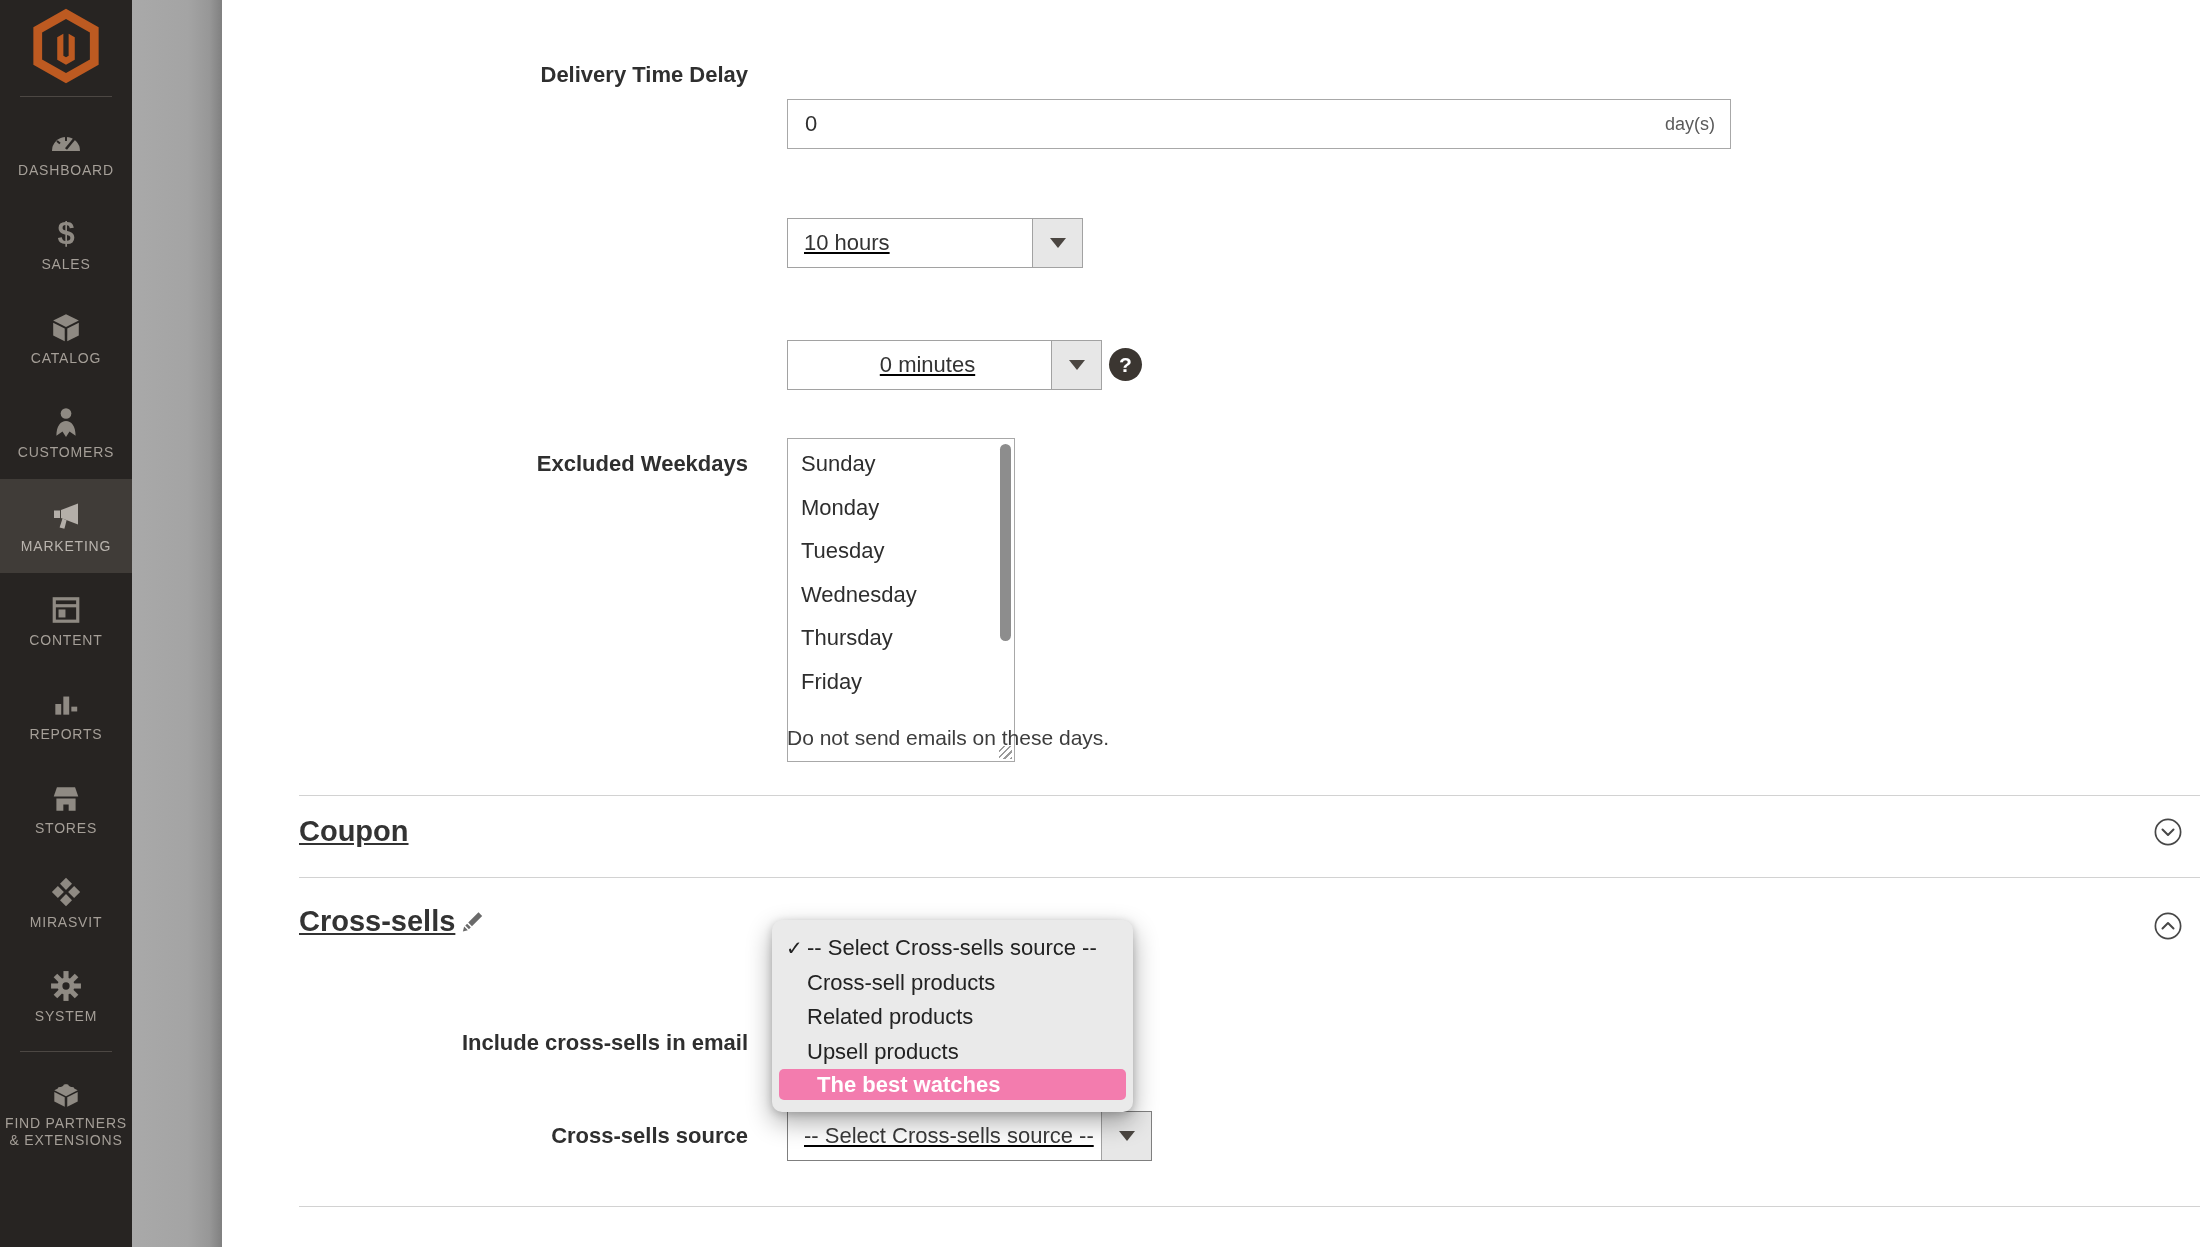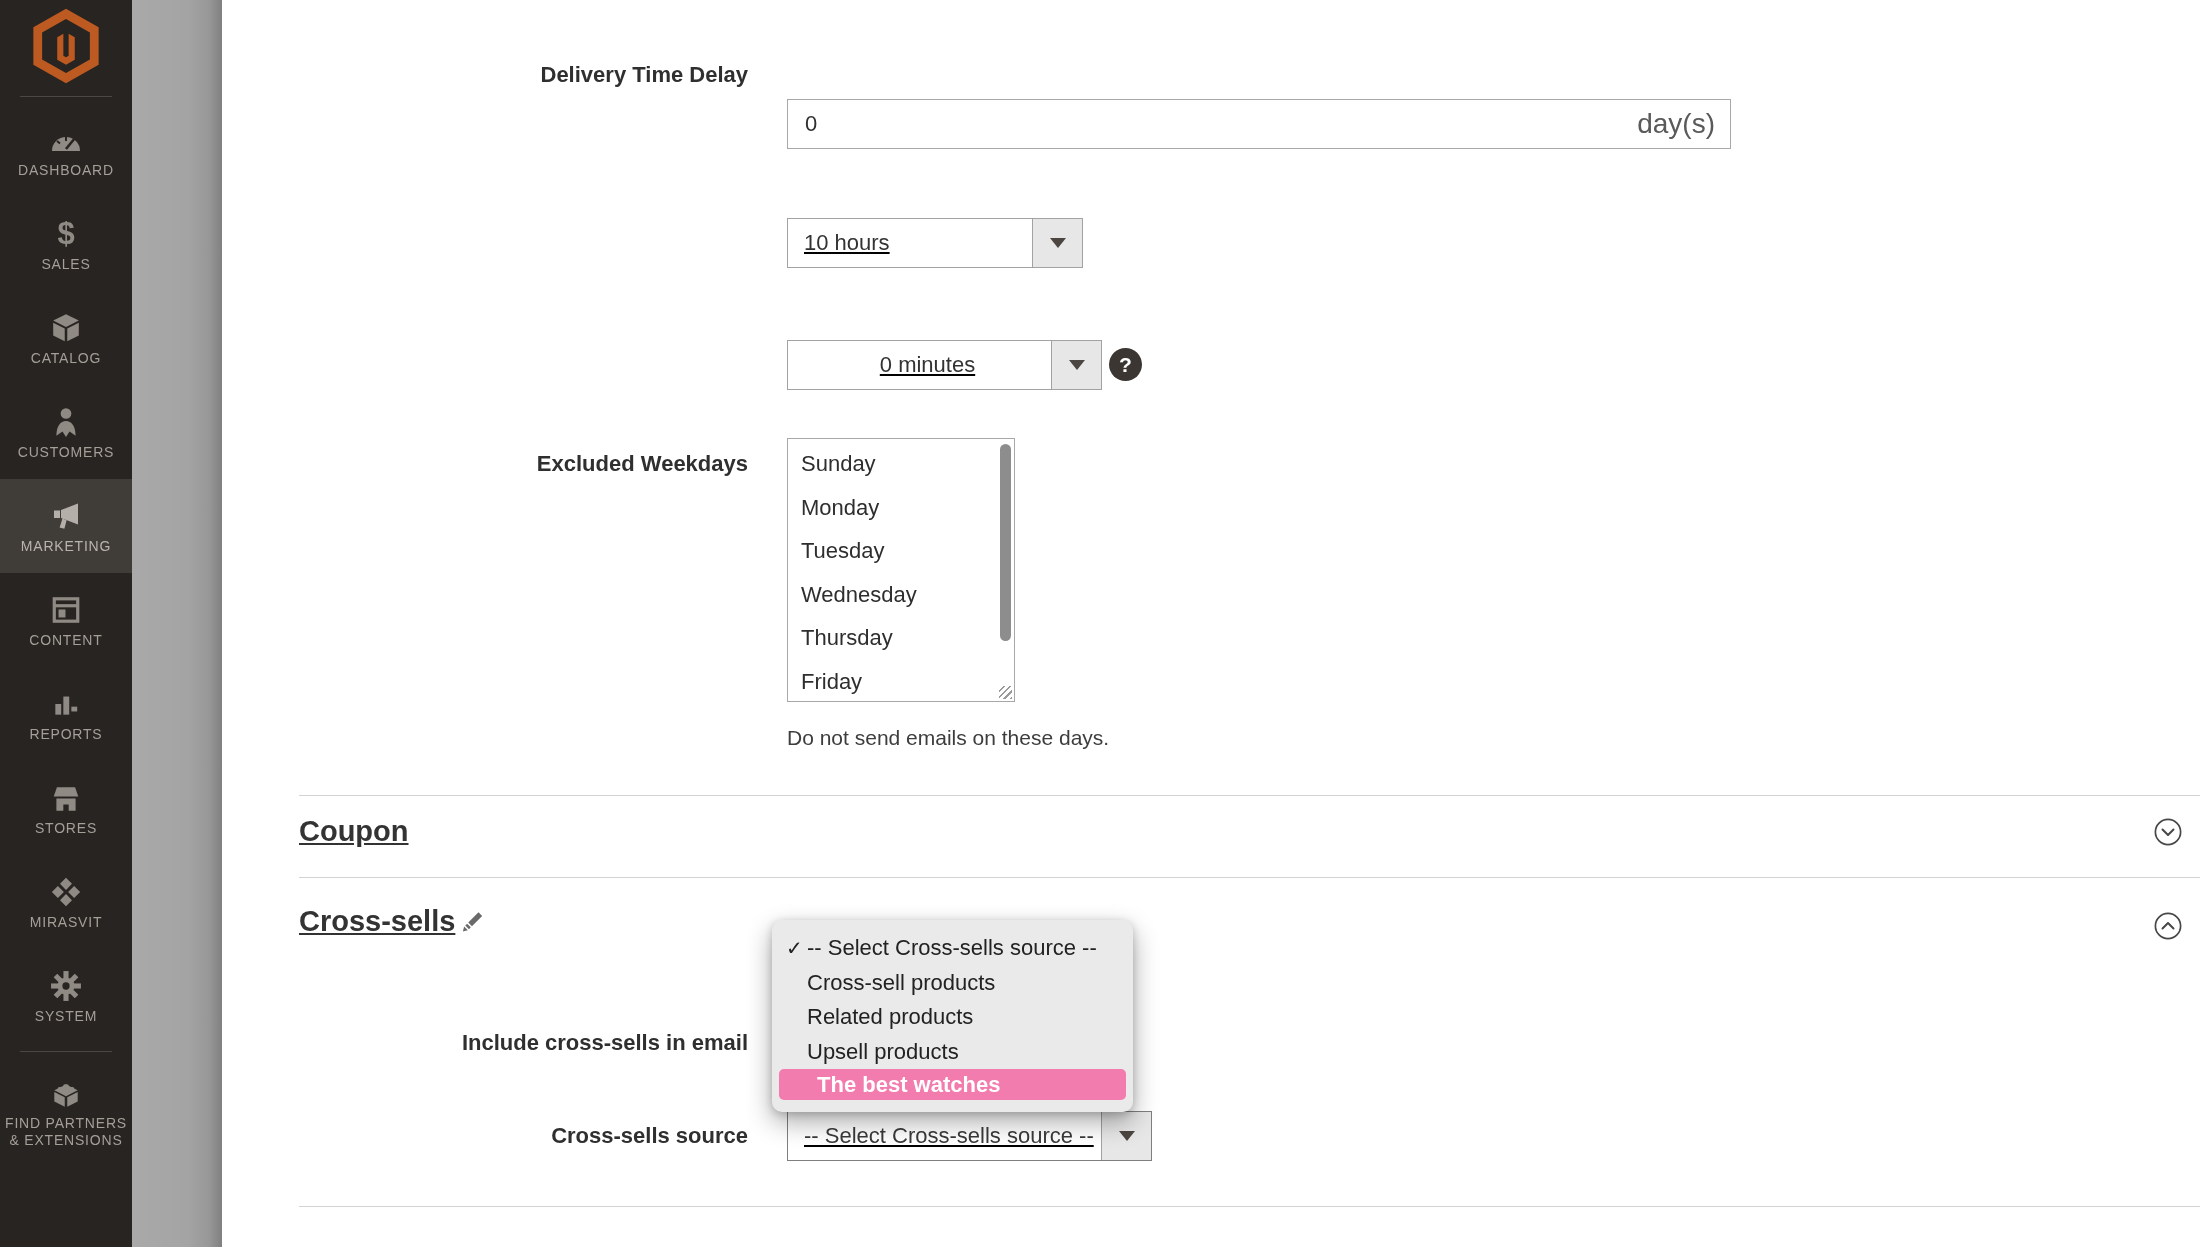--- a/index.html
+++ b/index.html
@@ -24,30 +24,30 @@
   .gray-strip{position:absolute;left:132px;top:0;width:90px;height:1247px;
     background:linear-gradient(to right,#a9a9a9 0%,#a4a4a4 62%,#979797 86%,#808080 100%);}
 
   
   .content{position:absolute;left:222px;top:0;width:1983px;height:1247px;background:#fff;margin-left:36px;}
   .abs{position:absolute;}
   .field-label{width:490px;text-align:right;font-size:22px;font-weight:bold;color:#2f2f2f;line-height:26px;}
 
   .text-input{left:529px;top:99px;width:944px;height:50px;border:1px solid #a8a8a8;background:#fff;box-sizing:border-box;}
   .text-input input{width:100%;height:100%;border:none;outline:none;font:22px "Liberation Sans",sans-serif;color:#2f2f2f;padding:0 110px 0 17px;box-sizing:border-box;background:transparent;}
-  .input-note{position:absolute;right:15px;top:0;height:48px;line-height:48px;font-size:28px;color:#5a5a5a;}
+  .input-note{position:absolute;right:15px;top:0;height:48px;line-height:48px;font-size:18px;color:#5a5a5a;}
 
   .sel{border:1px solid #a2a2a2;background:#fff;box-sizing:border-box;display:flex;cursor:pointer;text-decoration:underline;}
   .sel-text{flex:1;font-size:22px;color:#333;line-height:48px;padding-left:16px;white-space:nowrap;overflow:hidden;}
   .sel-arrow{width:49px;border-left:1px solid #a2a2a2;background:#e7e7e7;display:flex;align-items:center;justify-content:center;}
   .caret{width:0;height:0;border-left:8px solid transparent;border-right:8px solid transparent;border-top:10px solid #4b4641;}
 
   .help-circle{width:33px;height:33px;border-radius:50%;background:#3b3631;color:#fff;font-size:21px;font-weight:bold;display:flex;align-items:center;justify-content:center;cursor:pointer;}
 
-  .listbox{left:529px;top:438px;width:228px;height:264px;border:1px solid #a8a8a8;background:#fff;box-sizing:border-box;overflow:hidden;}
+  .listbox{left:529px;top:438px;width:228px;height:324px;border:1px solid #a8a8a8;background:#fff;box-sizing:border-box;overflow:hidden;}
   .listbox .opt{height:43.5px;line-height:43.5px;padding-left:13px;font-size:22px;color:#2e2e2e;cursor:default;}
   .lb-thumb{position:absolute;right:3px;top:5px;width:11px;height:197px;border-radius:6px;background:#8d8d8d;cursor:pointer;}
   .lb-resize{position:absolute;right:2px;bottom:2px;width:13px;height:13px;cursor:nwse-resize;
     background:repeating-linear-gradient(135deg,transparent 0 3px,#9a9a9a 3px 4.5px);}
   .note-text{left:529px;top:726px;font-size:21px;color:#3d3d3d;}
 
   .hr{height:1px;background:#d2d2d2;left:41px;width:1901px;}
 
   .section-title{font-size:29px;font-weight:bold;color:#333;text-decoration:underline;}
   .chev-btn{width:28px;height:28px;cursor:pointer;}

